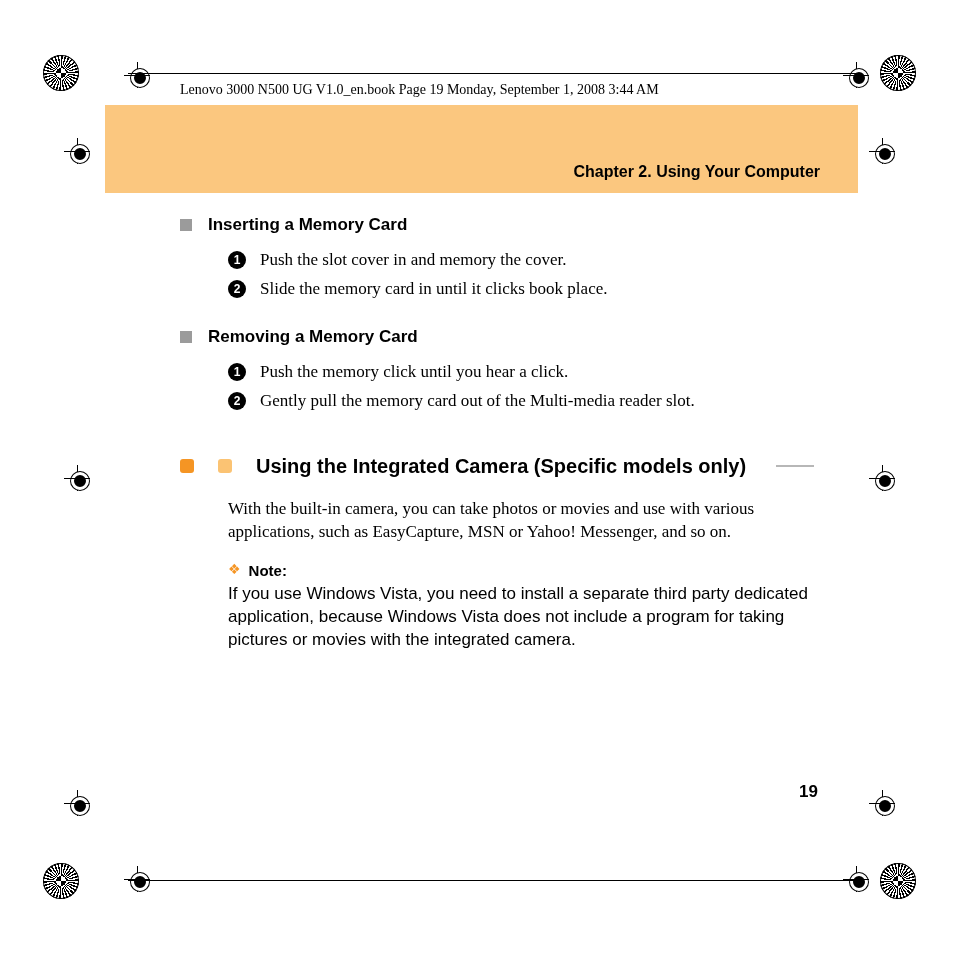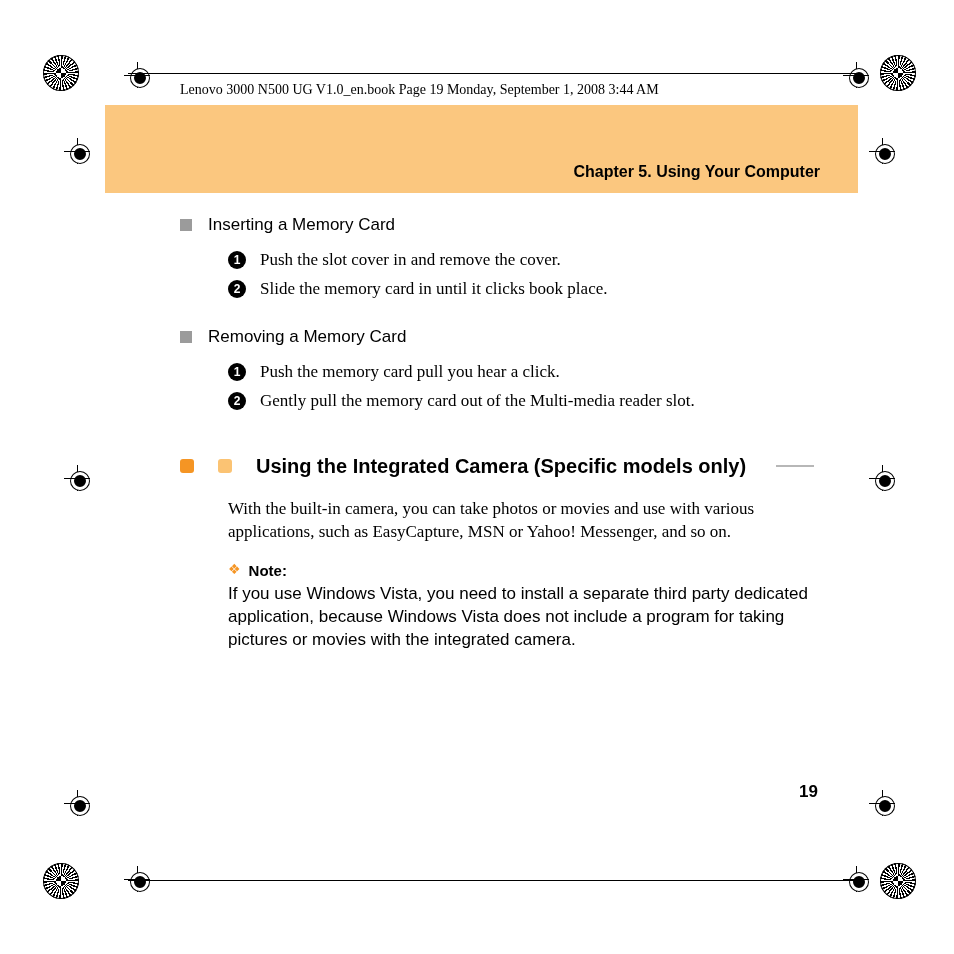--- a/index.html
+++ b/index.html
@@ -114,21 +114,21 @@
       margin-bottom: 14px;
     }
     .gray-square {
       width: 12px;
       height: 12px;
       background: #9b9b9b;
       flex-shrink: 0;
     }
     .sub-heading {
       font-family: Arial, Helvetica, sans-serif;
-      font-weight: normal;
+      font-weight: bold;
       font-size: 17px;
     }
 
     .step-list {
       margin: 0 0 26px 48px;
     }
     .step {
       display: flex;
       align-items: flex-start;
       gap: 14px;
@@ -261,48 +261,48 @@
 <div class="crossmark" style="bottom:138px; right:59px;">
     <span class="dot"></span>
   </div>
 
 <div class="cropline top"></div>
 <div class="cropline bottom"></div>
 
 <div class="doc-header">Lenovo 3000 N500 UG V1.0_en.book  Page 19  Monday, September 1, 2008  3:44 AM</div>
 
 <div class="chapter-bar">
-  <div class="chapter-title">Chapter 5. Using Your Computer</div>
+  <div class="chapter-title">Chapter 2. Using Your Computer</div>
 </div>
 
 <div class="content">
 
   <div class="sub-heading-row">
     <div class="gray-square"></div>
     <div class="sub-heading">Inserting a Memory Card</div>
   </div>
   <div class="step-list">
     <div class="step">
       <div class="step-num">1</div>
-      <div>Push the slot cover in and remove the cover.</div>
+      <div>Push the slot cover in and memory the cover.</div>
     </div>
     <div class="step">
       <div class="step-num">2</div>
       <div>Slide the memory card in until it clicks book place.</div>
     </div>
   </div>
 
   <div class="sub-heading-row" style="margin-top:6px;align-items:center;">
     <div class="gray-square"></div>
     <div class="sub-heading">Removing a Memory Card</div>
   </div>
   <div class="step-list">
     <div class="step">
       <div class="step-num">1</div>
-      <div>Push the memory card pull you hear a click.</div>
+      <div>Push the memory click until you hear a click.</div>
     </div>
     <div class="step">
       <div class="step-num">2</div>
       <div>Gently pull the memory card out of the Multi-media reader slot.</div>
     </div>
   </div>
 
   <div class="major-heading-row">
     <div class="orange-tile a"></div>
     <div class="orange-tile b"></div>

